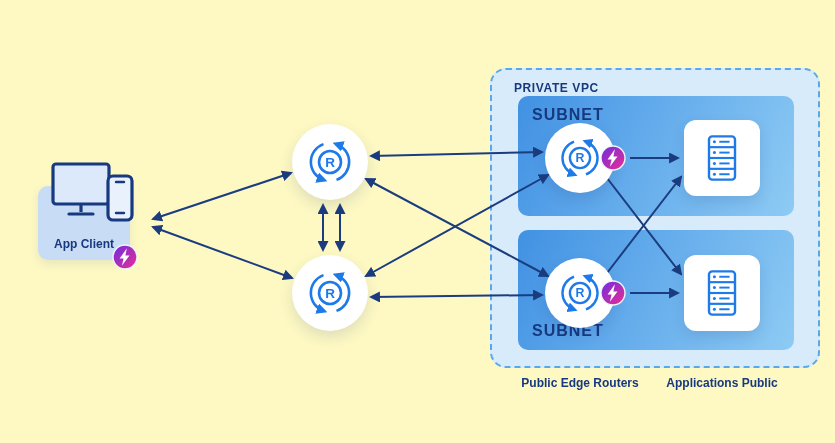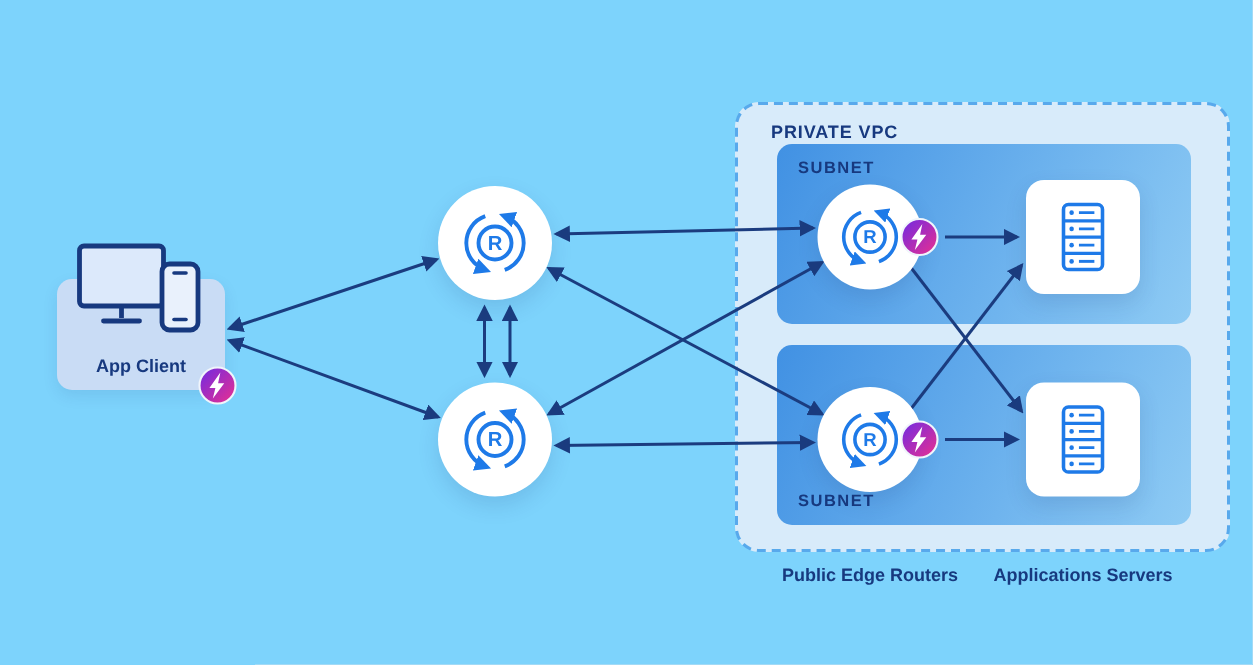--- a/index.html
+++ b/index.html
@@ -1,37 +1,37 @@
 <!DOCTYPE html>
 <html><head>
 <meta charset="utf-8">
 <style>
   html,body{margin:0;padding:0;}
   body{background:#e1e6ec;font-family:"Liberation Sans",sans-serif;}
-  .canvas{position:relative;width:835px;height:443px;background:#7dd3fc;overflow:hidden;}
+  .canvas{position:relative;width:835px;height:443px;background:#fef9c3;overflow:hidden;}
 
   
   .vpc{position:absolute;left:490px;top:68px;width:330px;height:300px;background:#d8ebfa;
        border:2px dashed #58a9ec;border-radius:16px;box-sizing:border-box;z-index:1;}
   .vpc-title{position:absolute;left:22px;top:11px;font-size:12px;font-weight:bold;color:#17397f;letter-spacing:.6px;}
   .subnet{position:absolute;left:26px;width:276px;height:120px;border-radius:10px;
           background:linear-gradient(115deg,#4191e3 0%,#6fb4ee 60%,#8ecbf4 100%);}
   .subnet.top{top:26px;}
   .subnet.bottom{top:160px;}
-  .subnet-label{position:absolute;left:14px;font-size:11px;font-weight:bold;color:#17397f;letter-spacing:1px;}
+  .subnet-label{position:absolute;left:14px;font-size:16px;font-weight:bold;color:#17397f;letter-spacing:1px;}
   .subnet.top .subnet-label{top:10px;}
   .subnet.bottom .subnet-label{bottom:10px;}
 
   
   .wires{position:absolute;left:0;top:0;z-index:2;}
   .wire{stroke:#1b3c7f;stroke-width:2;fill:none;}
 
   
   .node{position:absolute;z-index:3;}
-  .client-card{left:38px;top:186px;width:112px;height:74px;background:#c9dcf5;border-radius:10px;
+  .client-card{left:38px;top:186px;width:92px;height:74px;background:#c9dcf5;border-radius:10px;
                box-shadow:0 4px 10px rgba(30,60,120,.10);}
   .client-icon{position:absolute;left:12px;top:-24px;}
   .client-label{position:absolute;left:0;bottom:9px;width:100%;text-align:center;font-size:12px;font-weight:bold;color:#17397f;}
   .badge{position:absolute;width:26px;height:26px;z-index:4;}
   .client-badge{right:-8px;bottom:-10px;}
   .router{width:76px;height:76px;border-radius:50%;background:#fff;
           box-shadow:0 6px 14px rgba(30,60,120,.14);display:flex;align-items:center;justify-content:center;}
   .router.pub-top{left:292px;top:124px;}
   .router.pub-bottom{left:292px;top:255px;}
   .router.priv{width:70px;height:70px;}
@@ -172,15 +172,15 @@
         <use href="#server-glyph"></use>
       </svg>
   </div>
   <div class="node server bottom">
     <svg width="52" height="52" viewBox="0 0 48 48">
         <use href="#server-glyph"></use>
       </svg>
   </div>
 
   <div class="diagram-label label-private">Public Edge Routers</div>
-  <div class="diagram-label label-servers">Applications Servers</div>
+  <div class="diagram-label label-servers">Applications Public</div>
 
 </div>
 
 </body></html>

